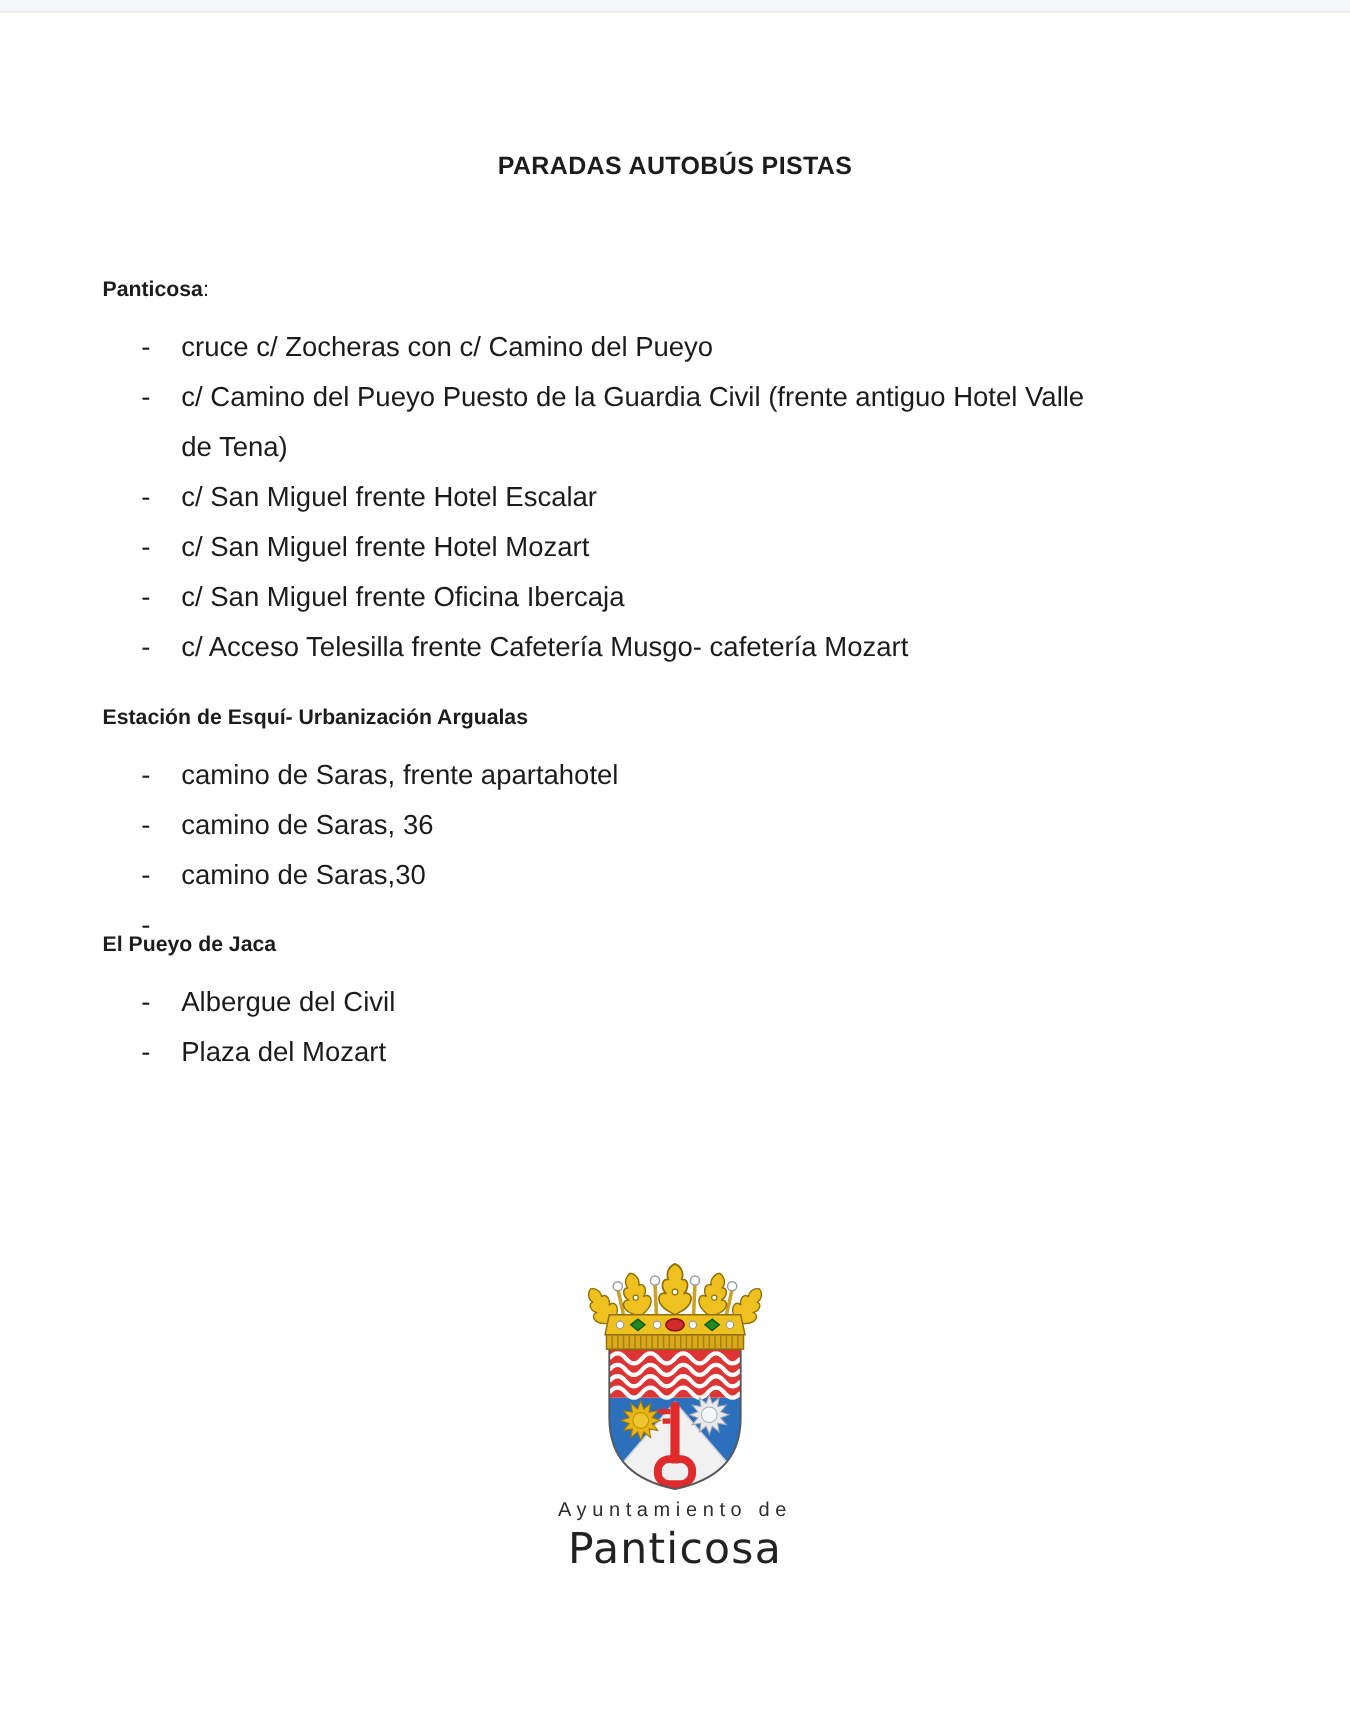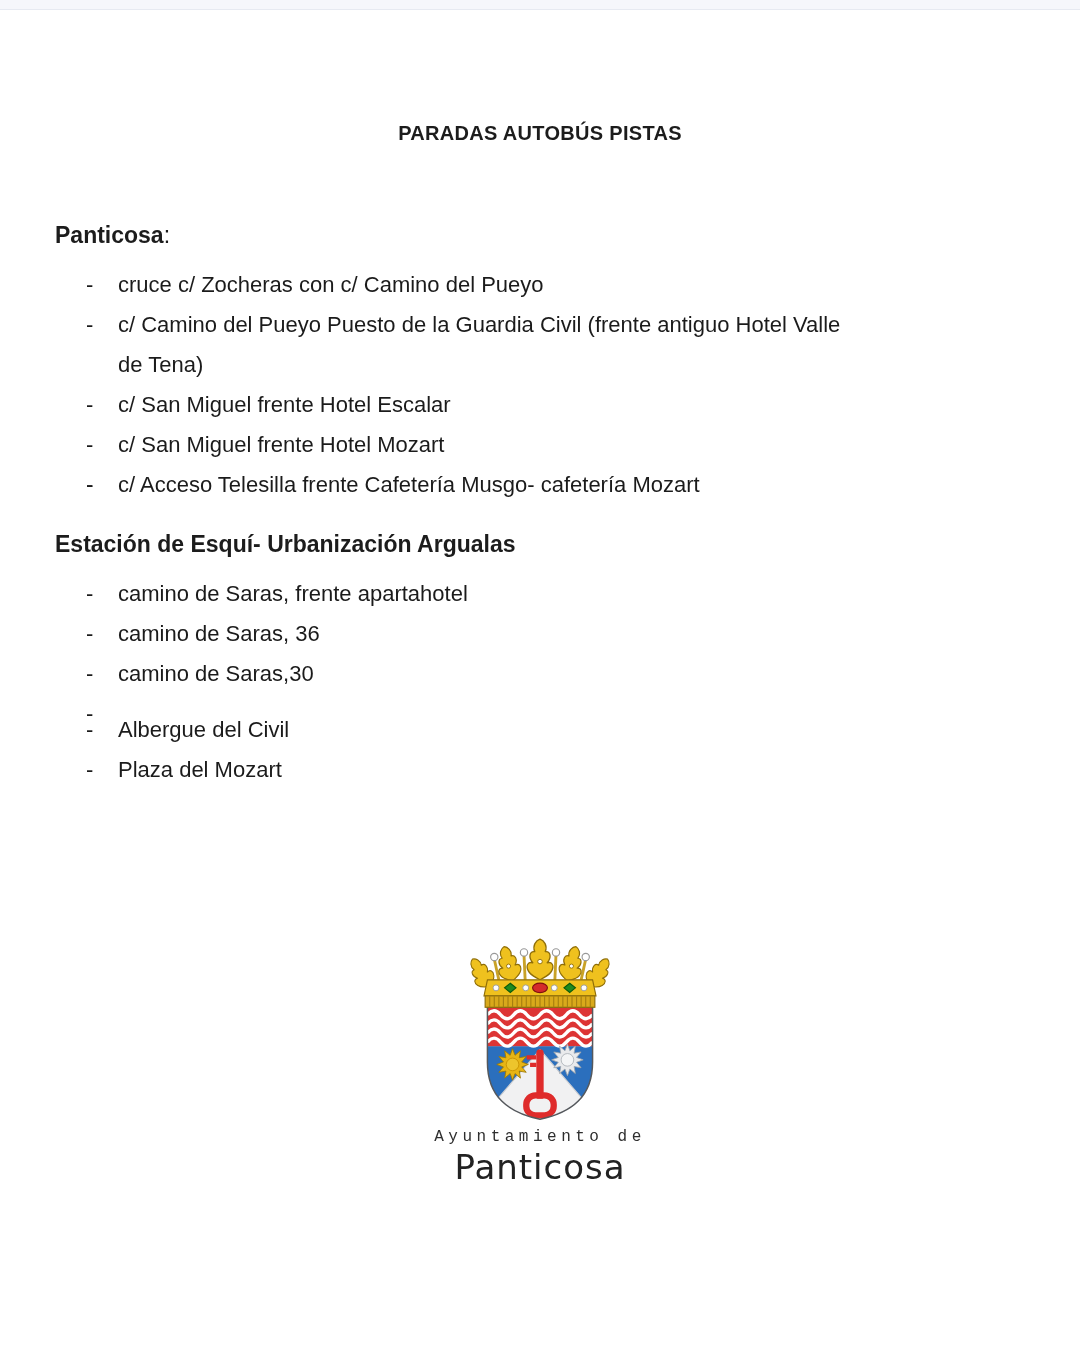--- a/index.html
+++ b/index.html
@@ -9,32 +9,32 @@
     background: #ffffff;
     font-family: "Liberation Sans", sans-serif;
     color: #1a1a1a;
     overflow: hidden;
   }
   .top-strip {
     height: 9px;
     background: #f6f7fb;
     border-bottom: 1px solid #e7eaf1;
   }
-  .page { padding: 0 55px; }
+  .page { padding: 0 82px; }
 
   h1.doc-title {
     font-size: 20px;
     font-weight: 700;
     letter-spacing: 0.3px;
     text-align: center;
     margin: 112px 0 0 0;
     color: #1c1c1c;
   }
   h2.section-heading {
-    font-size: 23px;
+    font-size: 17px;
     font-weight: 700;
     margin: 26px 0 0 0;
     color: #1c1c1c;
   }
   section.first h2.section-heading { margin-top: 77px; }
   h2.section-heading .colon { font-weight: 400; }
 
   ul.stop-list {
     list-style: none;
     margin: 16px 0 0 0;
@@ -53,21 +53,21 @@
     left: 31px;
     top: 0;
   }
 
   footer.logo-block {
     margin-top: 128px;
     text-align: center;
   }
   footer.logo-block svg { display: block; margin: 0 auto; }
   .org-line1 {
-    font-family: Liberation Mono, monospace;
+    font-family: Liberation Sans, sans-serif;
     font-size: 16px;
     letter-spacing: 4.5px;
     color: #2e2e2e;
     margin-top: 4px;
   }
   .org-line2 {
     font-family: "DejaVu Sans", sans-serif;
     font-size: 34px;
     letter-spacing: 1px;
     color: #222222;
@@ -83,36 +83,37 @@
 
   <h1 class="doc-title">PARADAS AUTOBÚS PISTAS</h1>
 
   <section class="first">
     <h2 class="section-heading"><span>Panticosa</span><span class="colon">:</span></h2>
     <ul class="stop-list">
       <li><span class="dash">-</span><span>cruce c/ Zocheras con c/ Camino del Pueyo</span></li>
       <li><span class="dash">-</span><span>c/ Camino del Pueyo Puesto de la Guardia Civil (frente antiguo Hotel Valle de Tena)</span></li>
       <li><span class="dash">-</span><span>c/ San Miguel frente Hotel Escalar</span></li>
       <li><span class="dash">-</span><span>c/ San Miguel frente Hotel Mozart</span></li>
-      <li><span class="dash">-</span></li>
+      <li><span class="dash">-</span><span>c/ San Miguel frente Oficina Ibercaja</span></li>
       <li><span class="dash">-</span><span>c/ Acceso Telesilla frente Cafetería Musgo- cafetería Mozart</span></li>
     </ul>
   </section>
 
   <section>
     <h2 class="section-heading"><span>Estación de Esquí- Urbanización Argualas</span><span class="colon"></span></h2>
     <ul class="stop-list">
       <li><span class="dash">-</span><span>camino de Saras, frente apartahotel</span></li>
       <li><span class="dash">-</span><span>camino de Saras, 36</span></li>
       <li><span class="dash">-</span><span>camino de Saras,30</span></li>
       <li><span class="dash">-</span></li>
     </ul>
   </section>
 
   <section>
+    <h2 class="section-heading"><span>El Pueyo de Jaca</span><span class="colon"></span></h2>
     <ul class="stop-list">
       <li><span class="dash">-</span><span>Albergue del Civil</span></li>
       <li><span class="dash">-</span><span>Plaza del Mozart</span></li>
     </ul>
   </section>
 
   <footer class="logo-block">
     <svg width="160" height="206" viewBox="30 2 140 180" xmlns="http://www.w3.org/2000/svg">
       <defs>
         <clipPath id="shieldClip">

